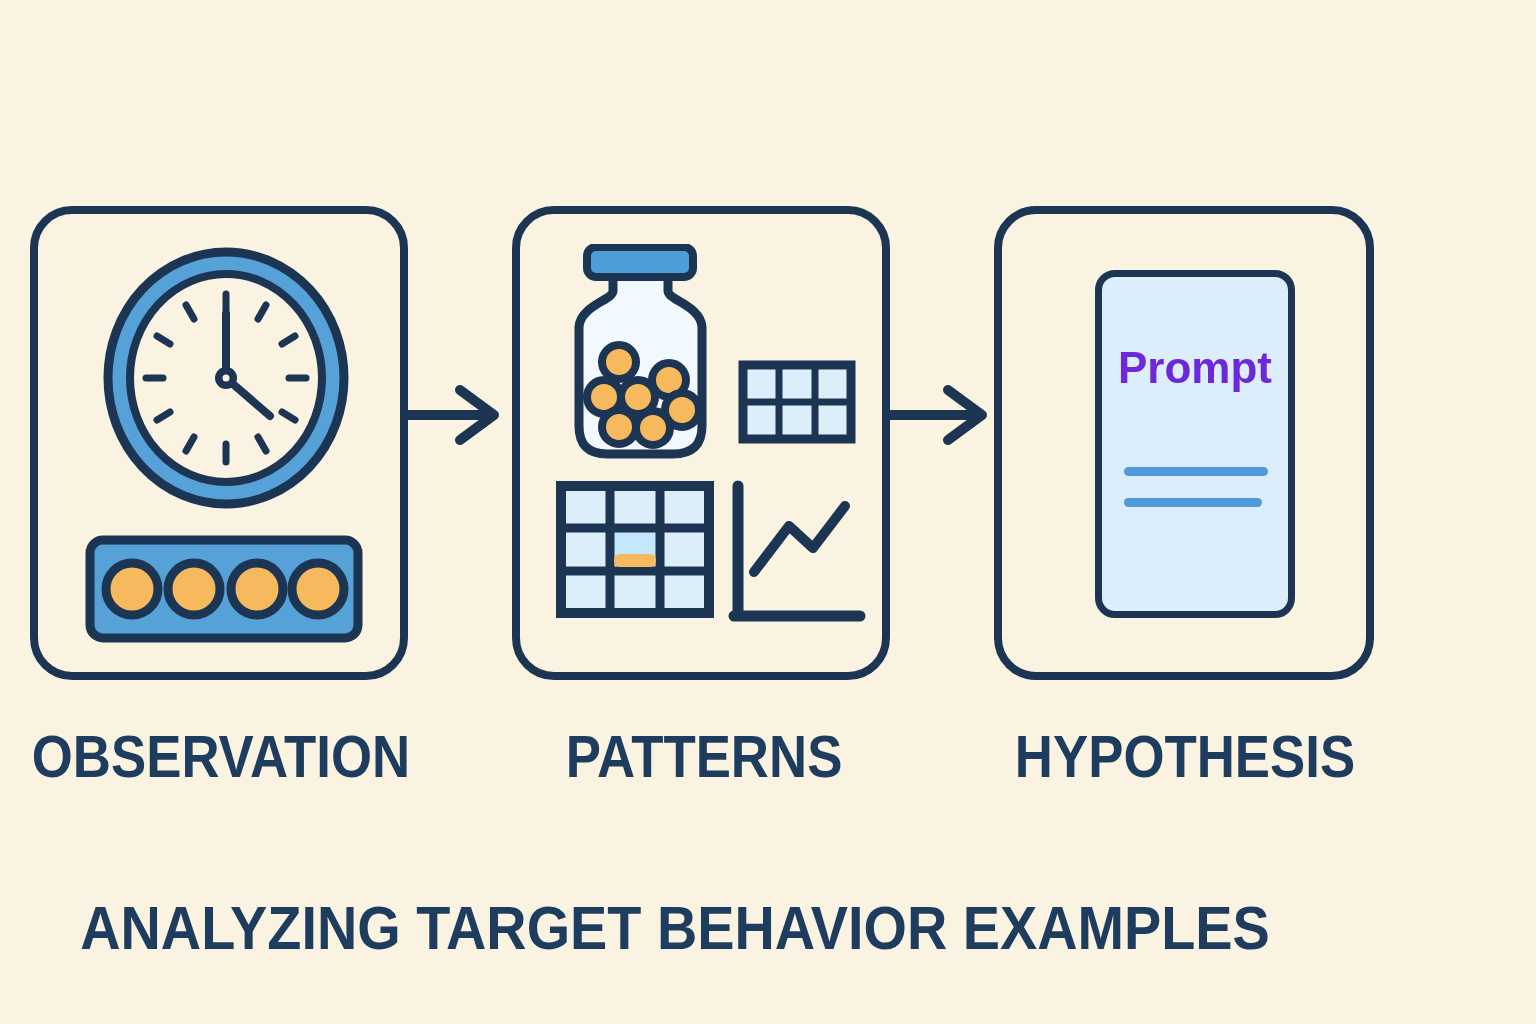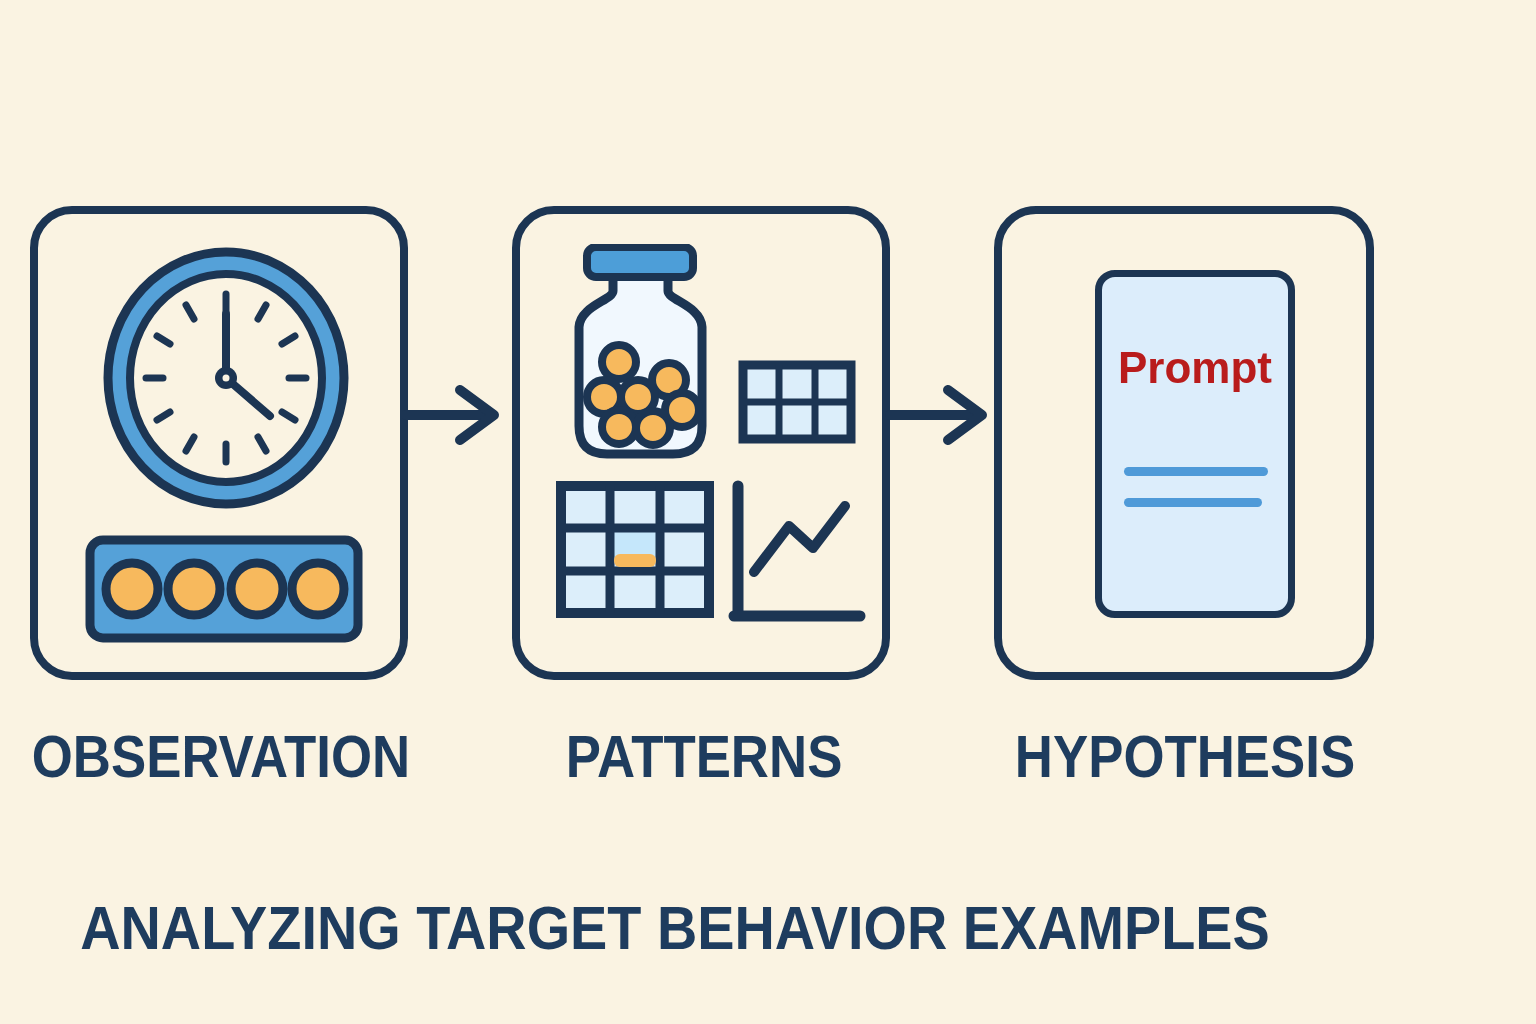--- a/index.html
+++ b/index.html
@@ -45,21 +45,21 @@
 
   
   .prompt-card{
     position:absolute;left:93px;top:56px;width:200px;height:348px;
     box-sizing:border-box;
     border:7px solid #1c3553;border-radius:20px;
     background:#dcedfb;
   }
   .prompt-title{
     margin-top:66px;text-align:center;
-    font-size:44px;font-weight:bold;color:#b91c1c;
+    font-size:44px;font-weight:bold;color:#6d28d9;
     letter-spacing:0px;
   }
   .prompt-line{
     position:absolute;left:22px;width:144px;height:9px;
     border-radius:5px;background:#4f9ad8;
   }
   .prompt-line-1{top:190px;}
   .prompt-line-2{top:221px;width:138px;}
 
   

